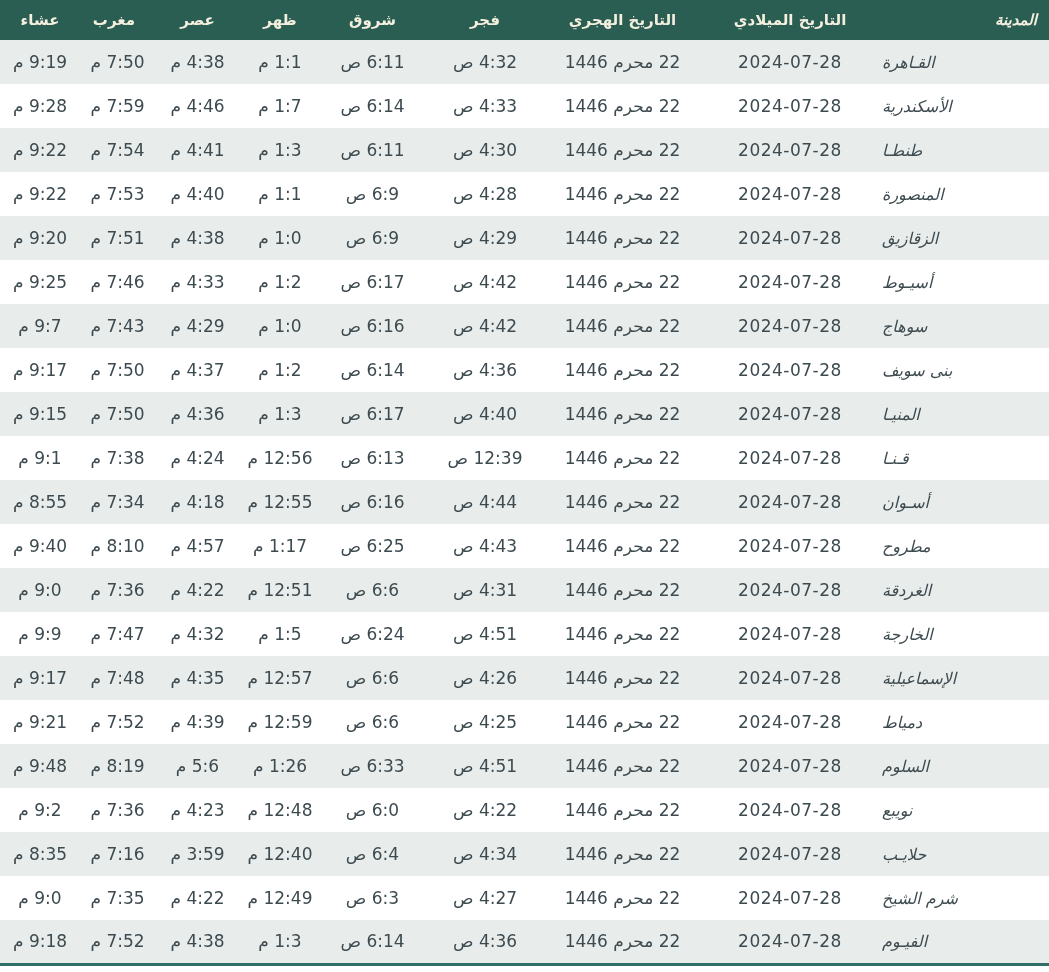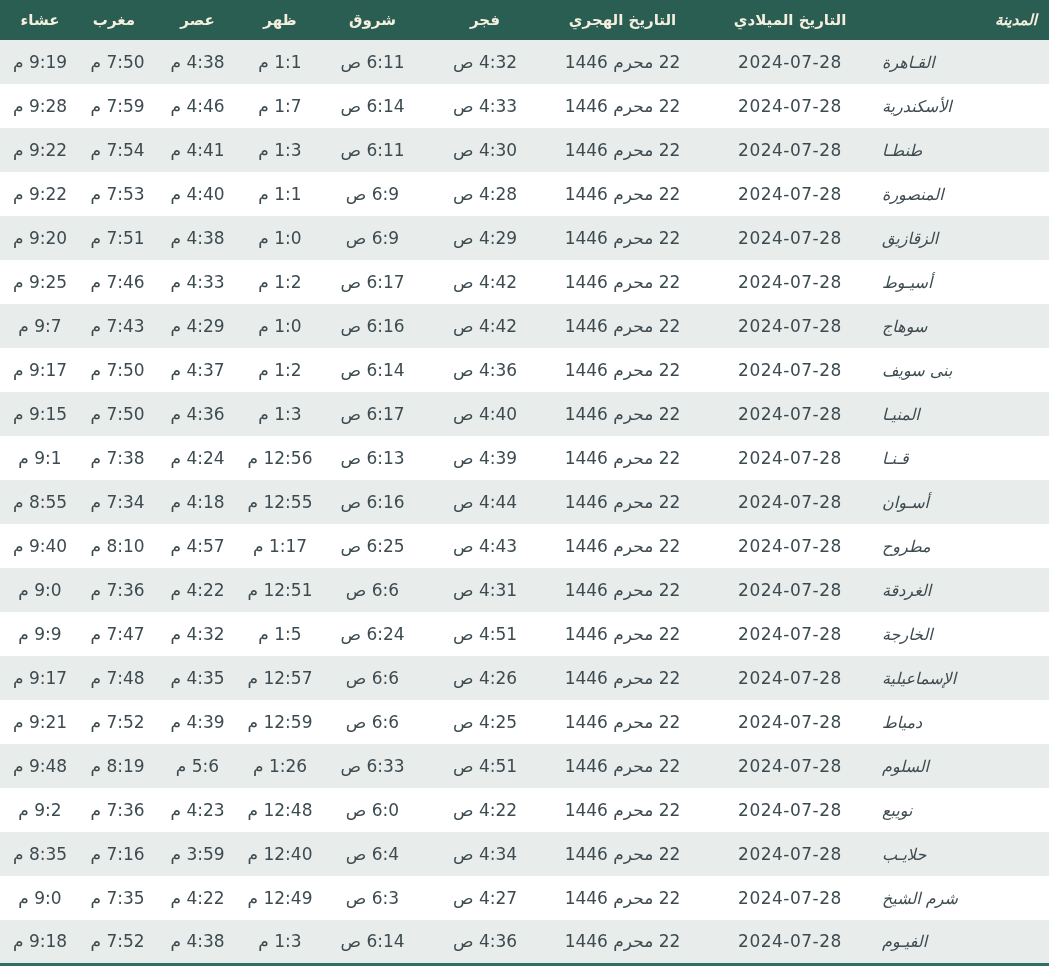--- a/index.html
+++ b/index.html
@@ -192,21 +192,21 @@
         <td class="col-shurooq">6:17 ص</td>
         <td class="col-dhuhr">1:3 م</td>
         <td class="col-asr">4:36 م</td>
         <td class="col-maghrib">7:50 م</td>
         <td class="col-isha">9:15 م</td>
       </tr>
       <tr>
         <td class="col-city">قـنـا</td>
         <td class="col-gregorian">2024-07-28</td>
         <td class="col-hijri">22 محرم 1446</td>
-        <td class="col-fajr">4:39 ص</td>
+        <td class="col-fajr">12:39 ص</td>
         <td class="col-shurooq">6:13 ص</td>
         <td class="col-dhuhr">12:56 م</td>
         <td class="col-asr">4:24 م</td>
         <td class="col-maghrib">7:38 م</td>
         <td class="col-isha">9:1 م</td>
       </tr>
       <tr>
         <td class="col-city">أسـوان</td>
         <td class="col-gregorian">2024-07-28</td>
         <td class="col-hijri">22 محرم 1446</td>

